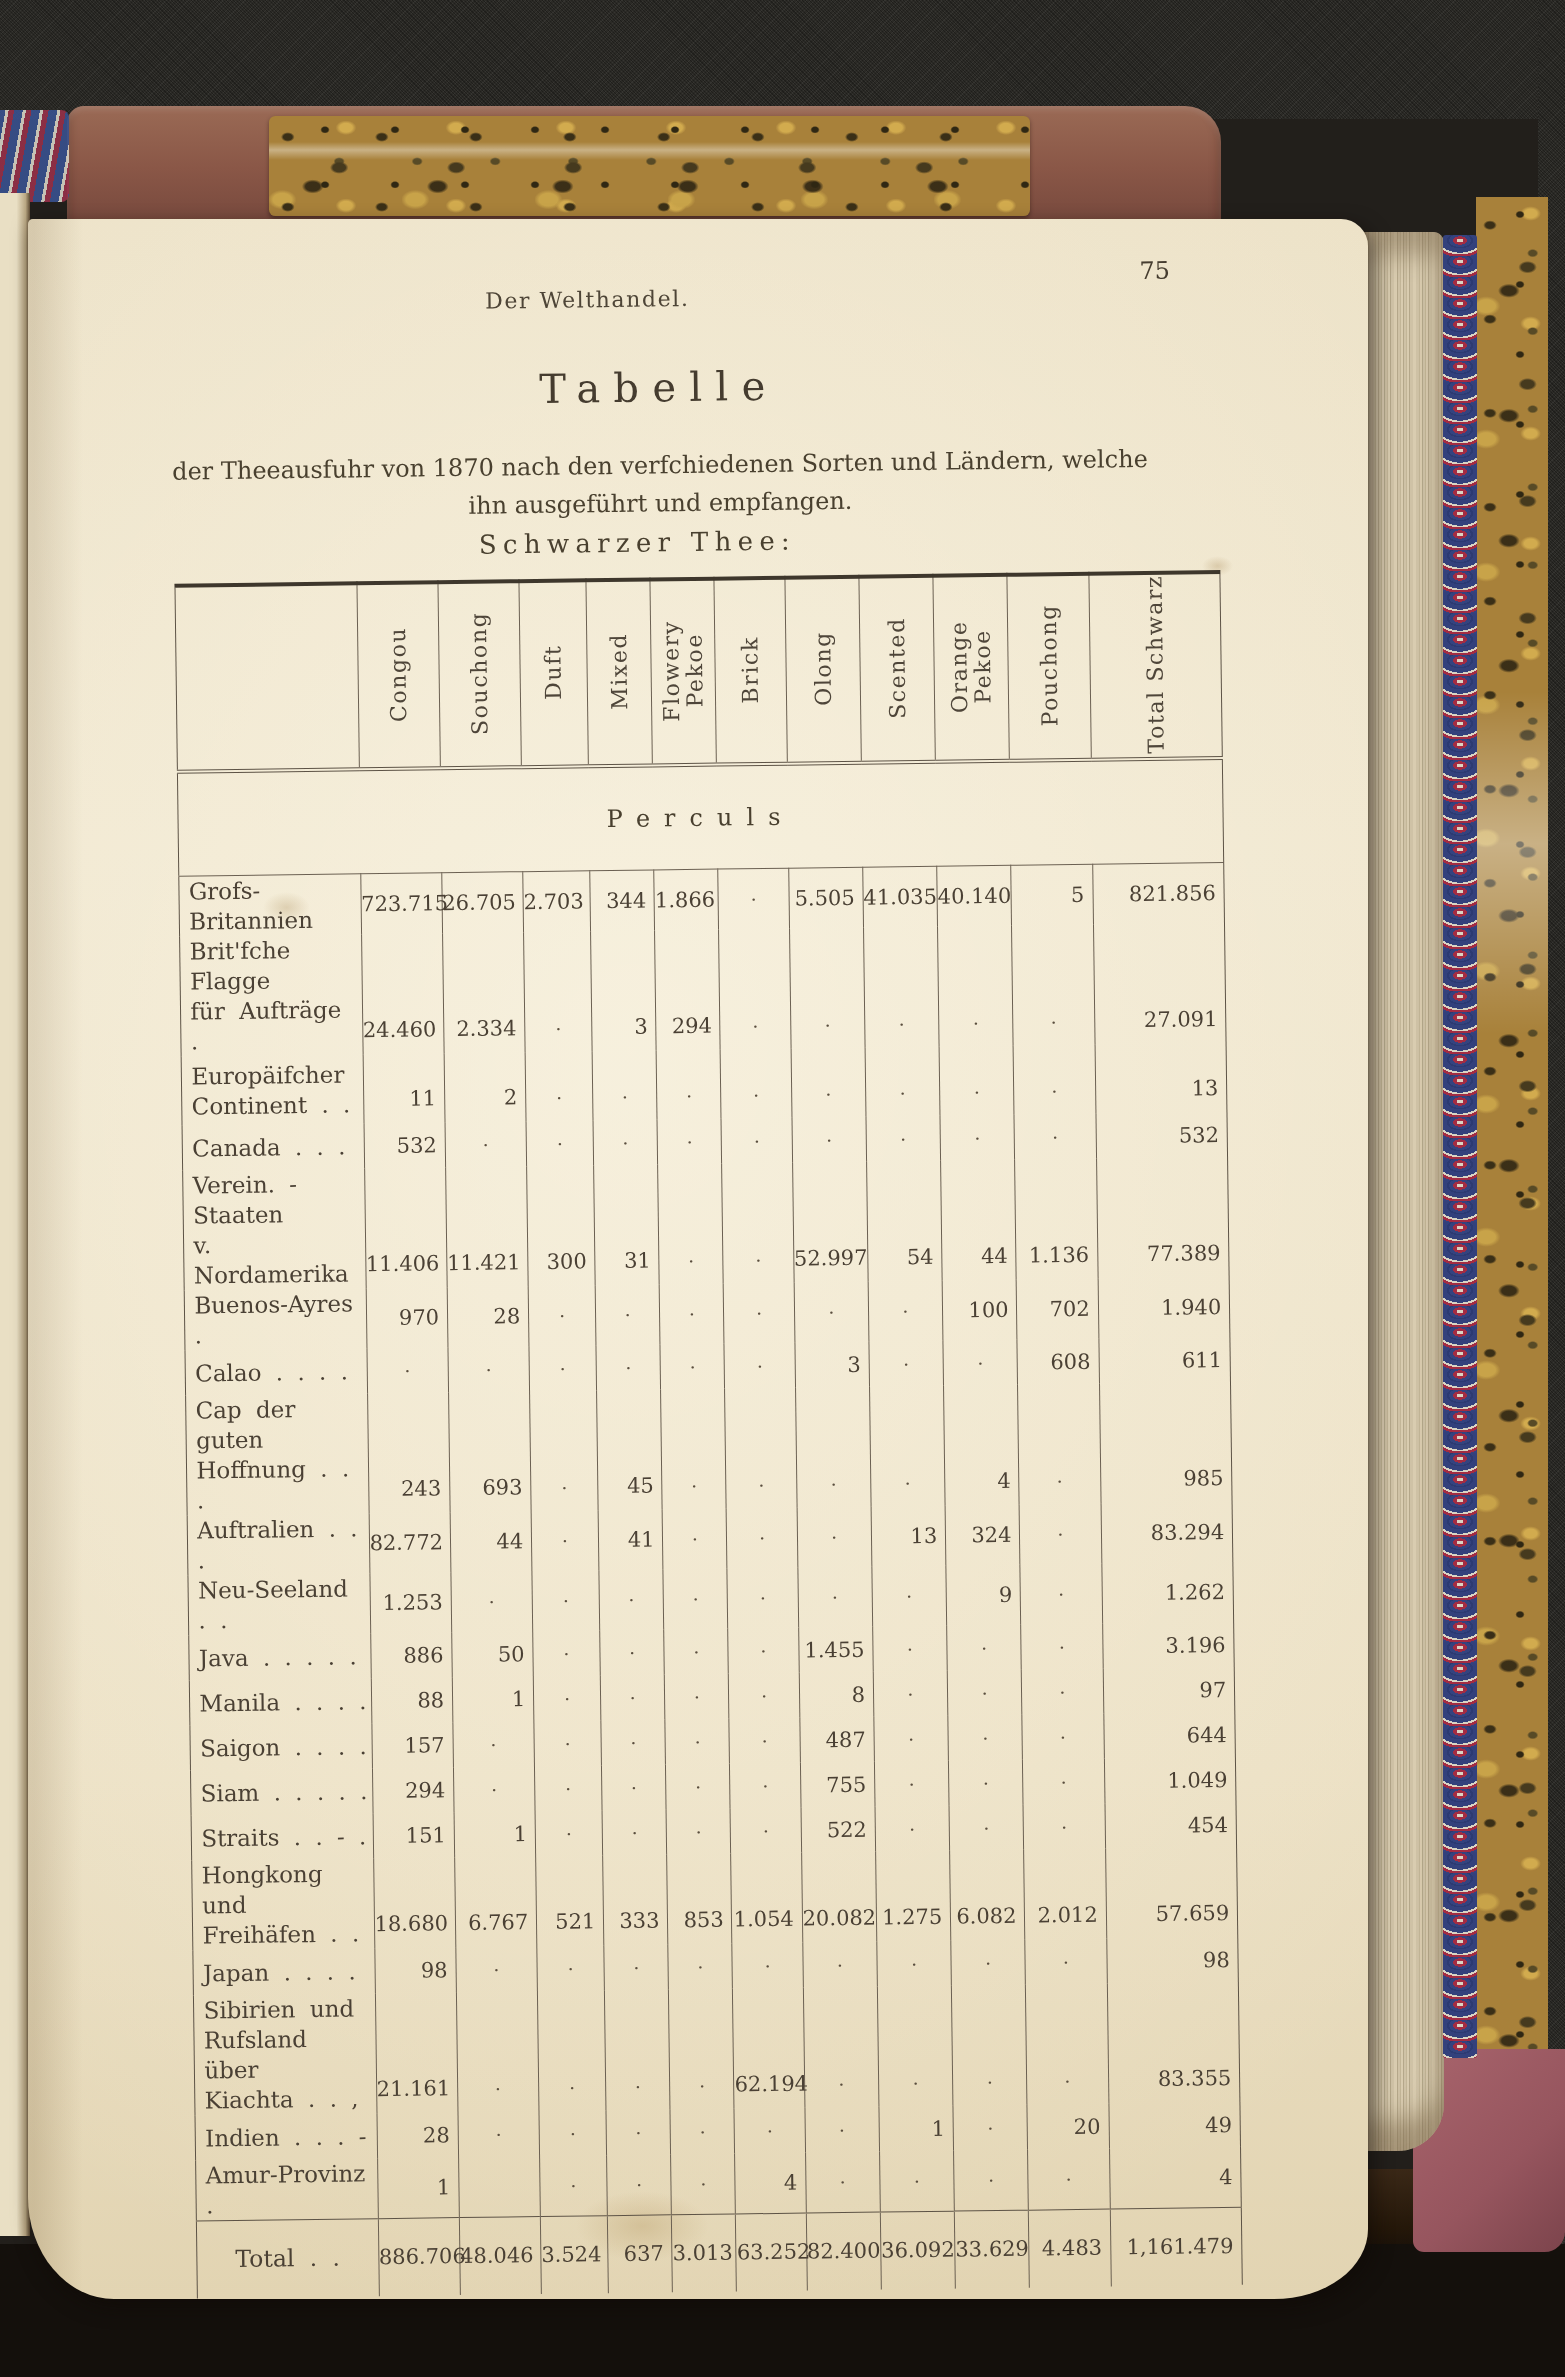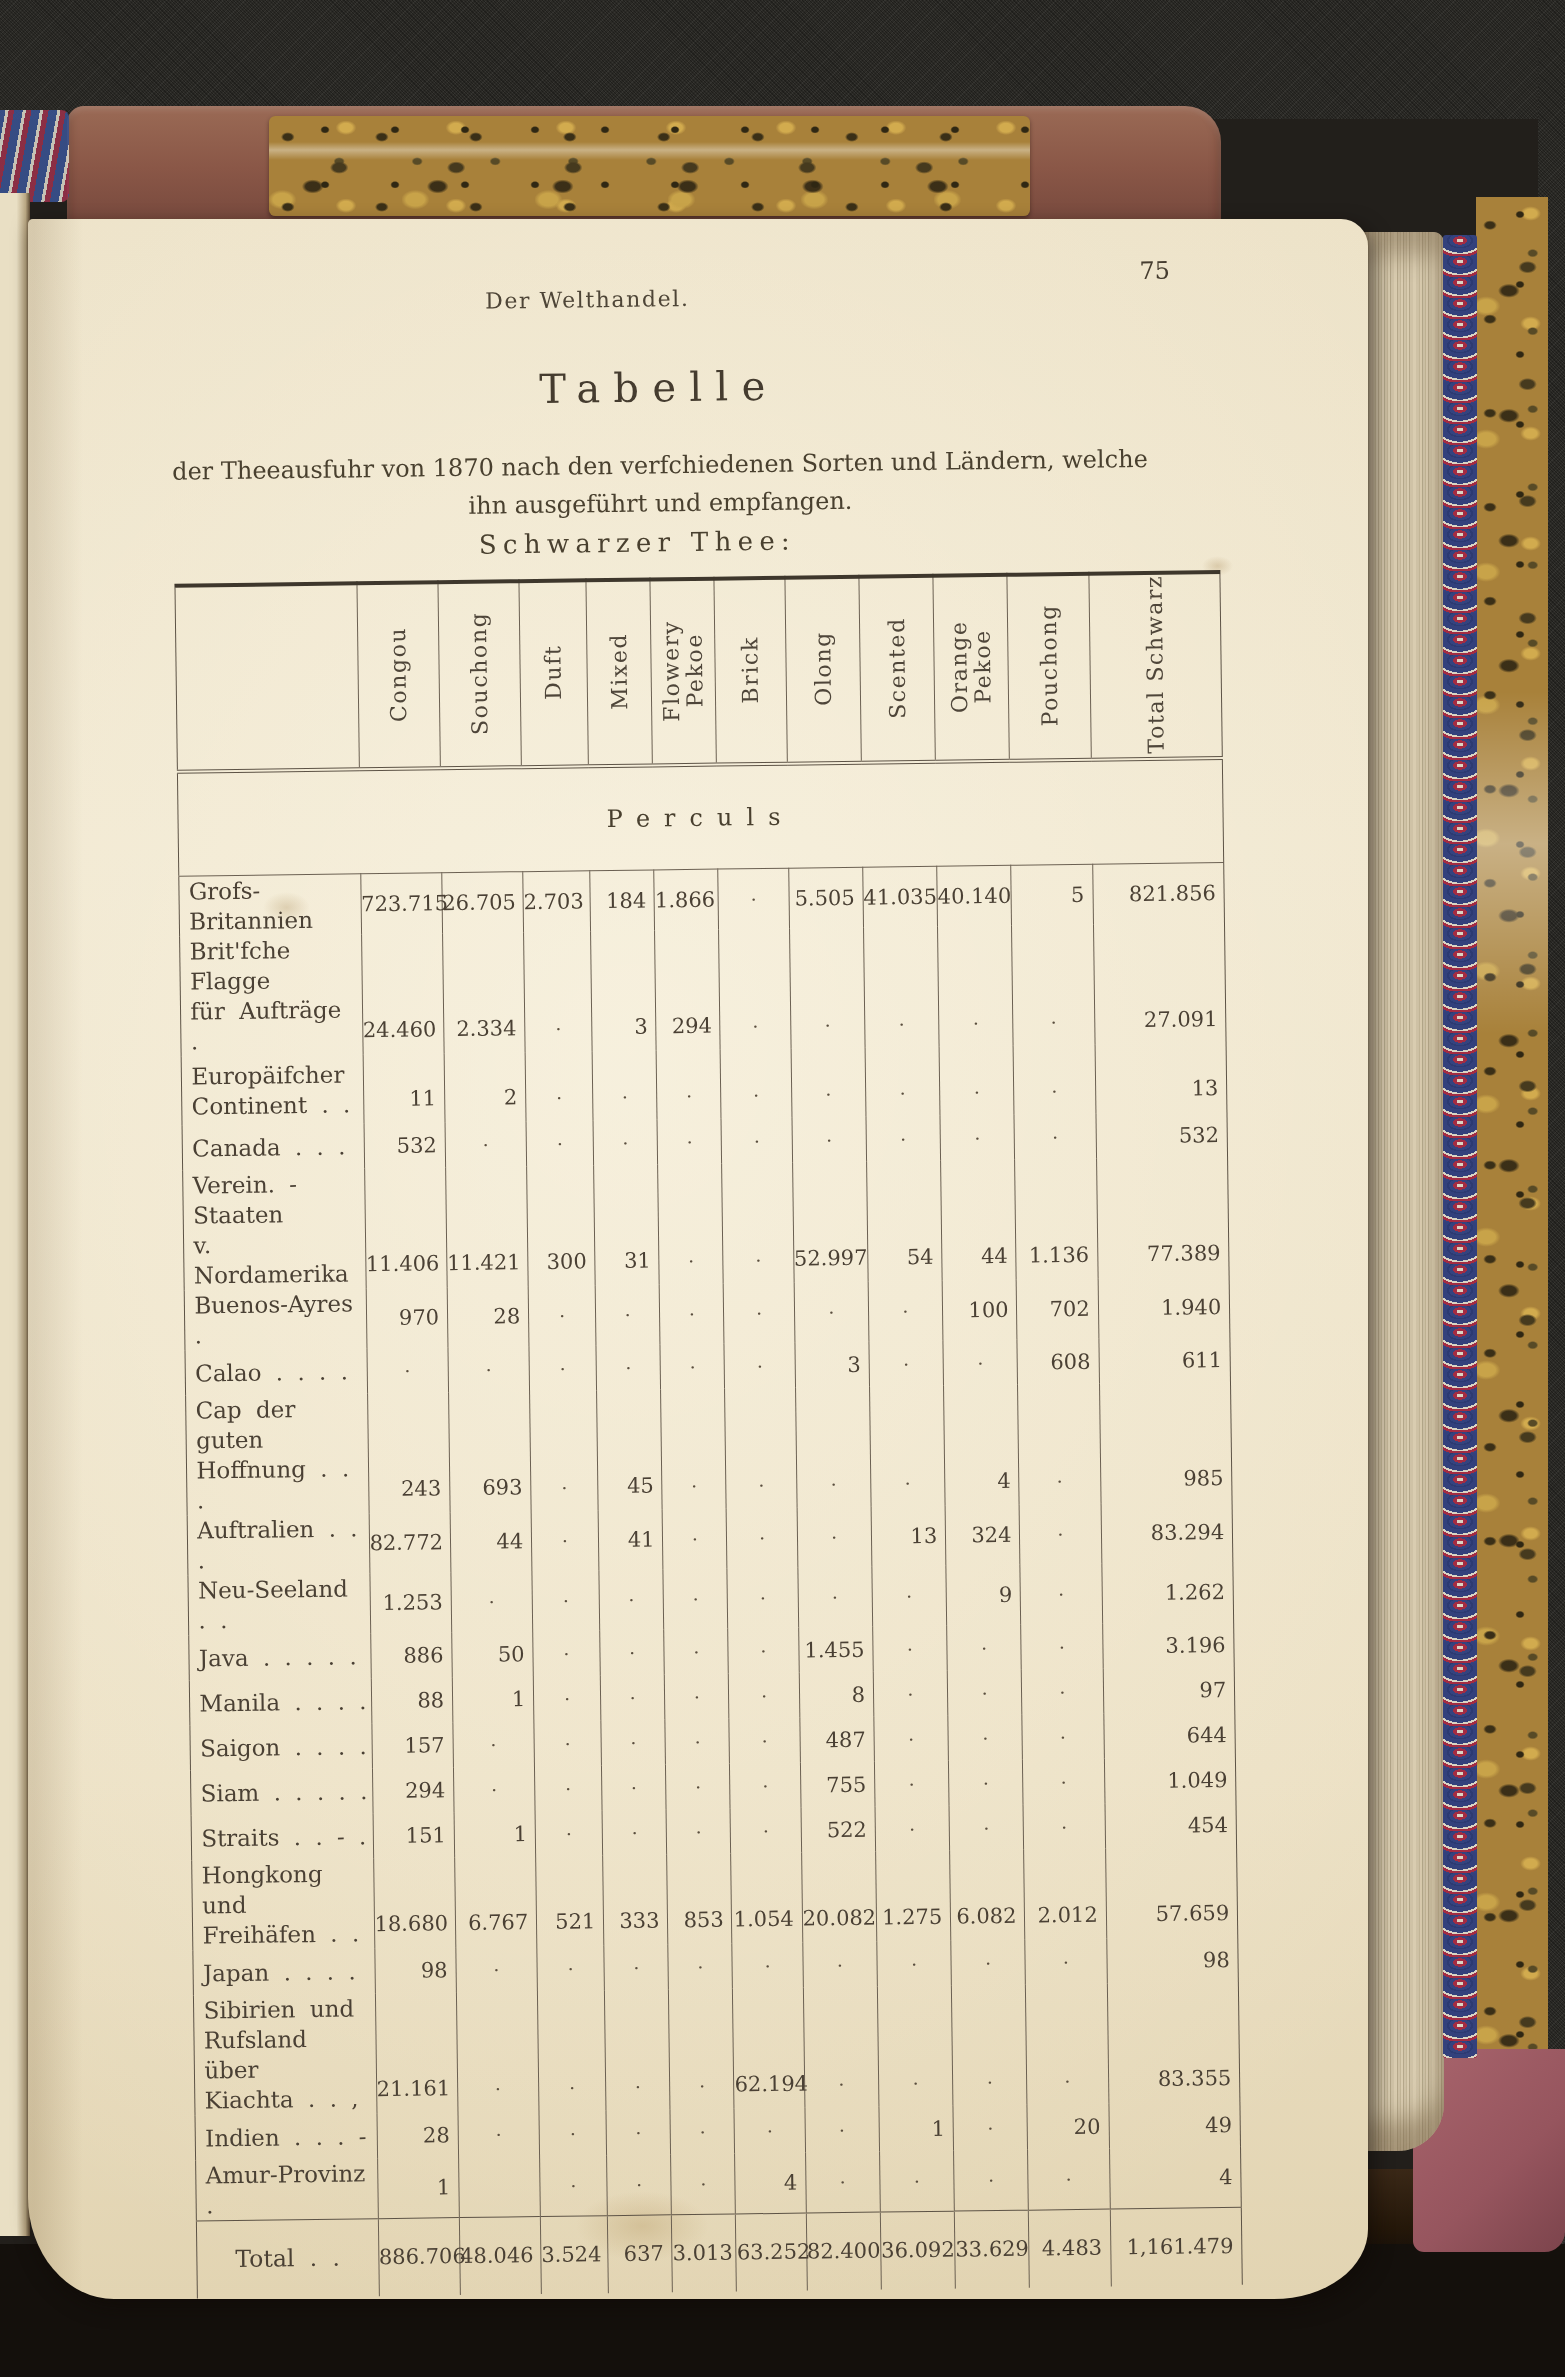--- a/index.html
+++ b/index.html
@@ -166,21 +166,21 @@
             <tr class="unit-row">
               <td colspan="12">Perculs</td>
             </tr>
           </thead>
           <tbody id="tbody">
               <tr class="r1" style="height: 45px;">
                 <th class="stub">Grofs-Britannien</th>
                 <td class="val">723.715</td>
                 <td class="val">26.705</td>
                 <td class="val">2.703</td>
-                <td class="val">184</td>
+                <td class="val">344</td>
                 <td class="val">1.866</td>
                 <td class="val dot">·</td>
                 <td class="val">5.505</td>
                 <td class="val">41.035</td>
                 <td class="val">40.140</td>
                 <td class="val">5</td>
                 <td class="val">821.856</td>
               </tr>
               <tr class="r2" style="height: 69px;">
                 <th class="stub">Brit'fche Flagge

